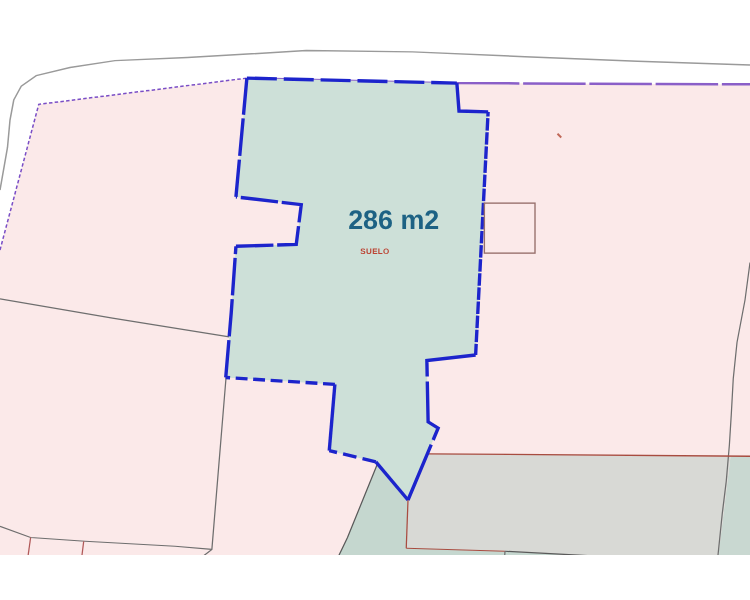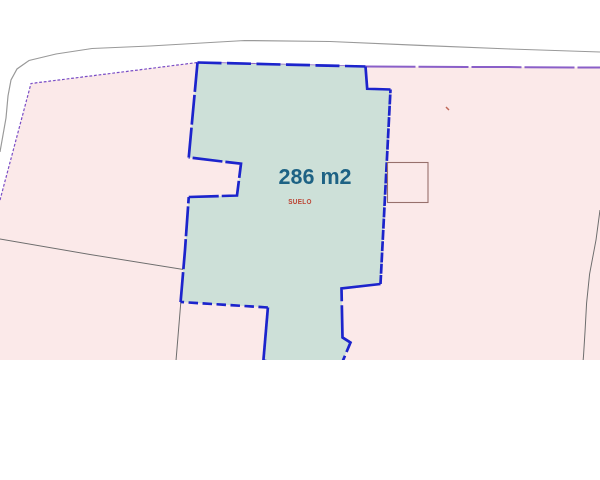--- a/index.html
+++ b/index.html
@@ -1,16 +1,16 @@
 <!DOCTYPE html>
 <html><head>
 <meta charset="utf-8">
 <style>
 html,body{margin:0;padding:0;background:#ffffff;}
-#map{width:600px;height:360px;position:relative;font-family:"Liberation Sans", sans-serif;}
+#map{width:600px;height:444px;position:relative;font-family:"Liberation Sans", sans-serif;}
 </style>
 </head>
 <body>
 
 <div id="map">
 <svg width="600" height="480" viewBox="0 0 600 480">
 
   <rect x="0" y="0" width="600" height="480" fill="#ffffff"></rect>
 
   <polygon points="0,200 31,83.5 197.5,62.5 365.5,66.5 600,67.5 600,480 0,480" fill="#fbe9e9"></polygon>

